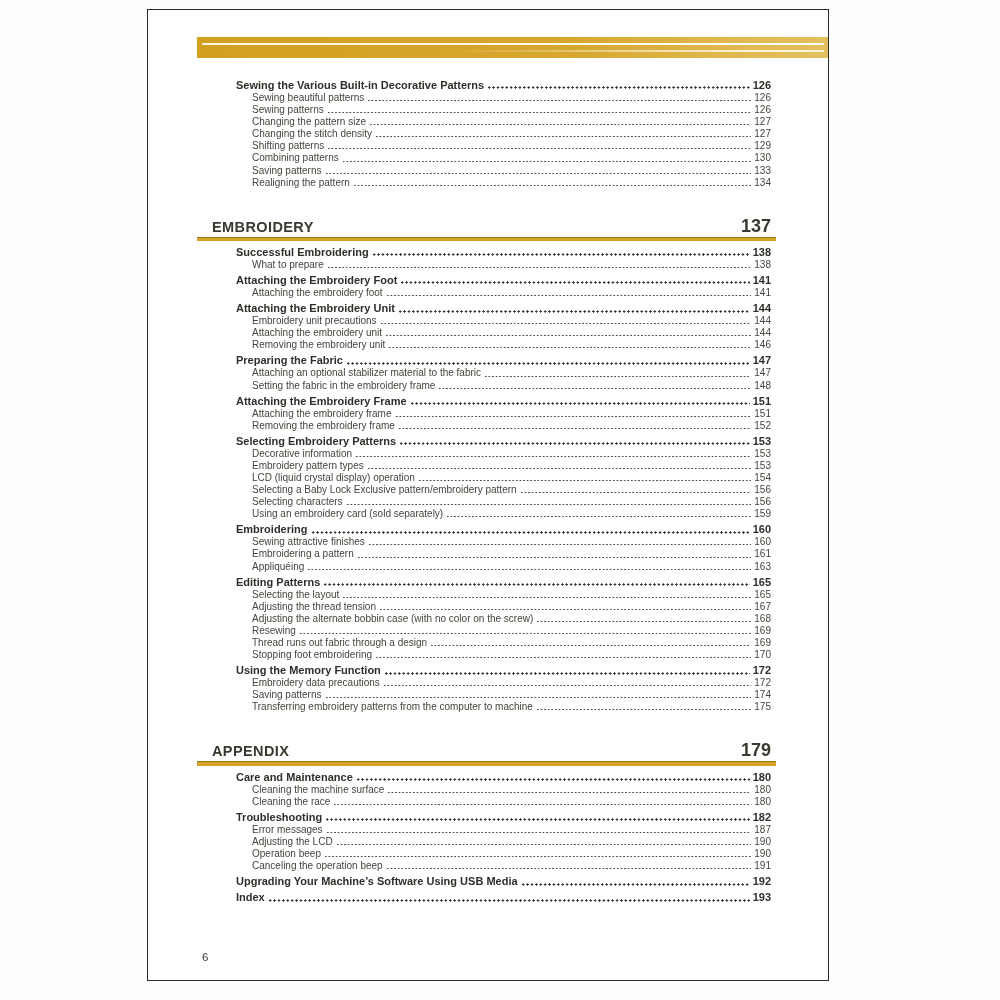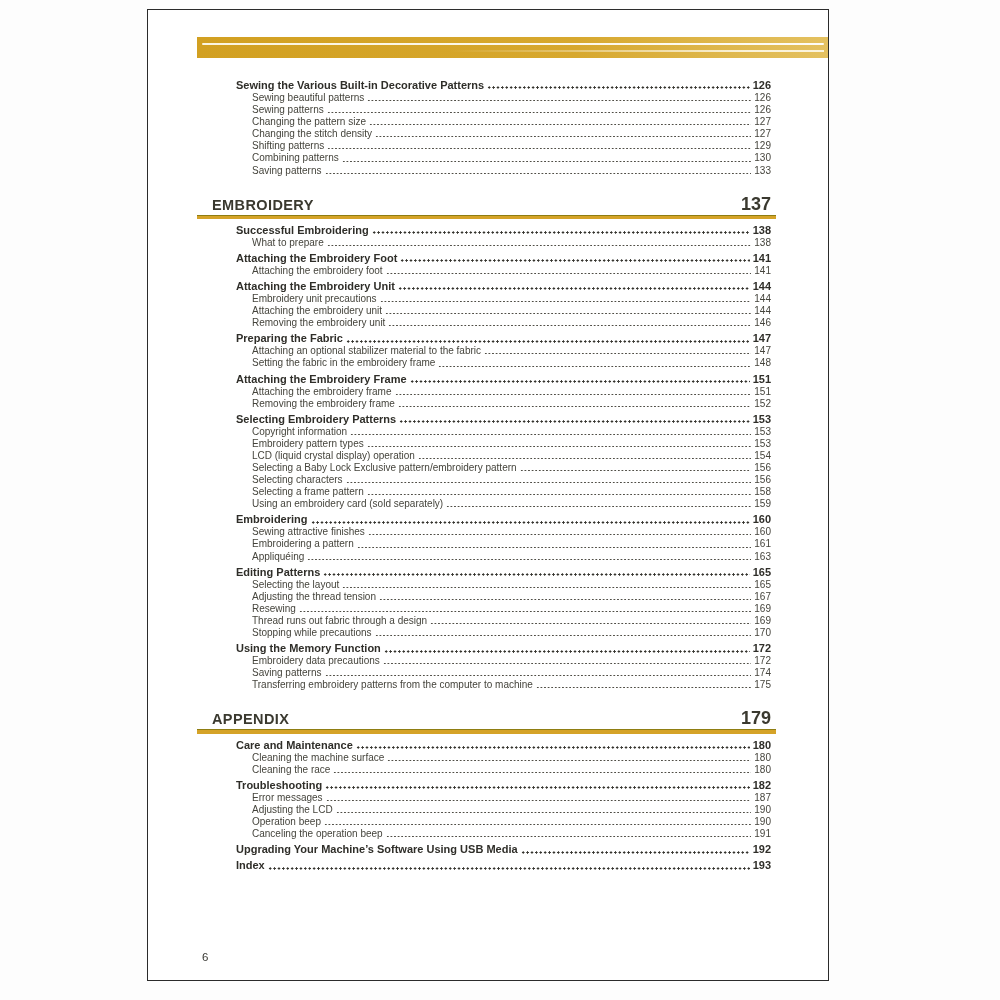--- a/index.html
+++ b/index.html
@@ -27,21 +27,21 @@
   .top-bar::before{
     content:"";position:absolute;left:5px;right:4px;top:6px;height:2.4px;
     background:linear-gradient(90deg,rgba(255,252,240,.92),rgba(255,255,255,.95));
     border-radius:1px;
   }
   .top-bar::after{
     content:"";position:absolute;left:40%;right:4px;top:12.5px;height:2px;
     background:linear-gradient(90deg,rgba(255,255,255,0) 0%,rgba(255,253,242,.85) 80%);
   }
   .toc{position:absolute;left:88px;right:57px;top:66px;}
-  .section{margin-top:20px;}
+  .section{margin-top:30px;}
   .section.no-head{margin-top:0;}
   .section-head{
     display:flex;justify-content:space-between;align-items:baseline;
     margin-left:-24px;font-weight:bold;font-size:14.5px;line-height:14px;
     color:var(--heading-text);letter-spacing:.4px;
   }
   .section-head .sec-page{font-size:18px;letter-spacing:0;}
   .section-rule{
     height:3.2px;background:var(--accent-gold);border-top:1px solid #8F7D12;
     margin:3px -5px 4px -39px;
@@ -113,20 +113,25 @@
         <div class="row sub">
           <span class="label">Combining patterns</span>
           <span class="leader"></span>
           <span class="pagenum">130</span>
         </div>
         <div class="row sub">
           <span class="label">Saving patterns</span>
           <span class="leader"></span>
           <span class="pagenum">133</span>
         </div>
+        <div class="row sub">
+          <span class="label">Realigning the pattern</span>
+          <span class="leader"></span>
+          <span class="pagenum">134</span>
+        </div>
       </div>
       <div class="section">
         <div class="section-head">
           <span class="sec-title">EMBROIDERY</span>
           <span class="sec-page">137</span>
         </div>
         <div class="section-rule"></div>
         <div class="row main">
           <span class="label">Successful Embroidering</span>
           <span class="leader"></span>
@@ -196,21 +201,21 @@
           <span class="label">Removing the embroidery frame</span>
           <span class="leader"></span>
           <span class="pagenum">152</span>
         </div>
         <div class="row main">
           <span class="label">Selecting Embroidery Patterns</span>
           <span class="leader"></span>
           <span class="pagenum">153</span>
         </div>
         <div class="row sub">
-          <span class="label">Copyright information</span>
+          <span class="label">Decorative information</span>
           <span class="leader"></span>
           <span class="pagenum">153</span>
         </div>
         <div class="row sub">
           <span class="label">Embroidery pattern types</span>
           <span class="leader"></span>
           <span class="pagenum">153</span>
         </div>
         <div class="row sub">
           <span class="label">LCD (liquid crystal display) operation</span>
@@ -221,25 +226,20 @@
           <span class="label">Selecting a Baby Lock Exclusive pattern/embroidery pattern</span>
           <span class="leader"></span>
           <span class="pagenum">156</span>
         </div>
         <div class="row sub">
           <span class="label">Selecting characters</span>
           <span class="leader"></span>
           <span class="pagenum">156</span>
         </div>
         <div class="row sub">
-          <span class="label">Selecting a frame pattern</span>
-          <span class="leader"></span>
-          <span class="pagenum">158</span>
-        </div>
-        <div class="row sub">
           <span class="label">Using an embroidery card (sold separately)</span>
           <span class="leader"></span>
           <span class="pagenum">159</span>
         </div>
         <div class="row main">
           <span class="label">Embroidering</span>
           <span class="leader"></span>
           <span class="pagenum">160</span>
         </div>
         <div class="row sub">
@@ -266,31 +266,36 @@
           <span class="label">Selecting the layout</span>
           <span class="leader"></span>
           <span class="pagenum">165</span>
         </div>
         <div class="row sub">
           <span class="label">Adjusting the thread tension</span>
           <span class="leader"></span>
           <span class="pagenum">167</span>
         </div>
         <div class="row sub">
+          <span class="label">Adjusting the alternate bobbin case (with no color on the screw)</span>
+          <span class="leader"></span>
+          <span class="pagenum">168</span>
+        </div>
+        <div class="row sub">
           <span class="label">Resewing</span>
           <span class="leader"></span>
           <span class="pagenum">169</span>
         </div>
         <div class="row sub">
           <span class="label">Thread runs out fabric through a design</span>
           <span class="leader"></span>
           <span class="pagenum">169</span>
         </div>
         <div class="row sub">
-          <span class="label">Stopping while precautions</span>
+          <span class="label">Stopping foot embroidering</span>
           <span class="leader"></span>
           <span class="pagenum">170</span>
         </div>
         <div class="row main">
           <span class="label">Using the Memory Function</span>
           <span class="leader"></span>
           <span class="pagenum">172</span>
         </div>
         <div class="row sub">
           <span class="label">Embroidery data precautions</span>

